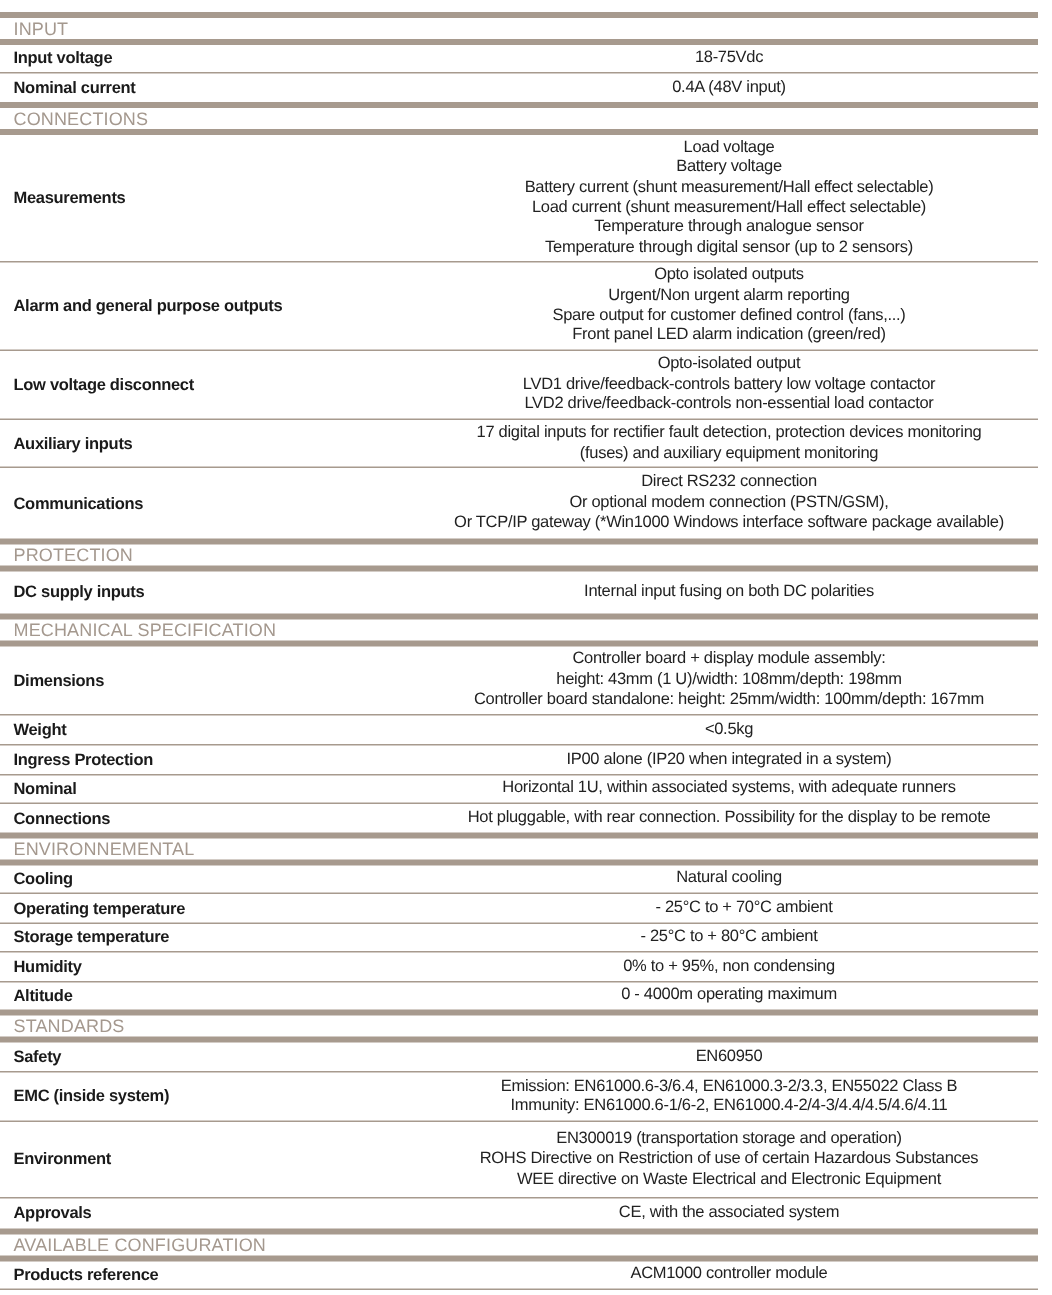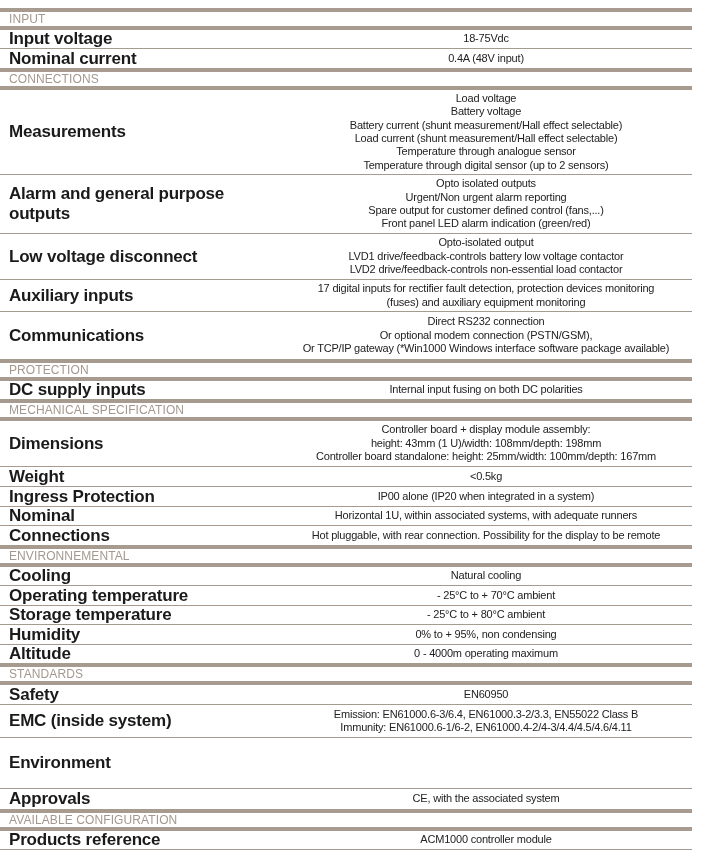--- a/index.html
+++ b/index.html
@@ -4,21 +4,21 @@
 <style>
   html, body { margin:0; padding:0; background:#ffffff; }
   body { width:701px; height:863px; position:relative; overflow:hidden;
          font-family:"Liberation Sans", sans-serif; }
   .table { position:absolute; left:0; top:8px; width:692px; }
   .bar { height:4px; background:#a79a8e; }
   .section { height:14px; line-height:14px; padding-left:9px; font-size:12px;
              color:#a4988e; letter-spacing:0.1px; }
   .row { display:flex; align-items:center; border-bottom:1px solid #a79a8e; }
   .row.last { border-bottom:none; }
-  .label { width:280px; padding-left:9px; box-sizing:border-box; font-size:17px;
+  .label { width:280px; padding-left:9px; box-sizing:border-box; font-size:11px;
            font-weight:bold; color:#1a1a1a; letter-spacing:-0.2px; }
   .value { flex:1; text-align:center; font-size:11px; color:#222; line-height:13.4px;
            letter-spacing:-0.2px; padding:14px 0; }
   .value div { white-space:nowrap; }
 </style>
 </head>
 <body>
 
 <div class="table" id="spec-table">
     <div class="bar"></div>
@@ -78,21 +78,21 @@
       <div class="label">Communications</div>
       <div class="value">
         <div>Direct RS232 connection</div>
         <div>Or optional modem connection (PSTN/GSM),</div>
         <div>Or TCP/IP gateway (*Win1000 Windows interface software package available)</div>
       </div>
     </div>
     <div class="bar"></div>
     <div class="section">PROTECTION</div>
     <div class="bar"></div>
-    <div class="row last" style="height: 18px;">
+    <div class="row last" style="height: 28px;">
       <div class="label">DC supply inputs</div>
       <div class="value">
         <div>Internal input fusing on both DC polarities</div>
       </div>
     </div>
     <div class="bar"></div>
     <div class="section">MECHANICAL SPECIFICATION</div>
     <div class="bar"></div>
     <div class="row" style="height: 45px;">
       <div class="label">Dimensions</div>
@@ -170,20 +170,25 @@
     </div>
     <div class="row" style="height: 32px;">
       <div class="label">EMC (inside system)</div>
       <div class="value">
         <div>Emission: EN61000.6-3/6.4, EN61000.3-2/3.3, EN55022 Class B</div>
         <div>Immunity: EN61000.6-1/6-2, EN61000.4-2/4-3/4.4/4.5/4.6/4.11</div>
       </div>
     </div>
     <div class="row" style="height: 50px;">
       <div class="label">Environment</div>
+      <div class="value">
+        <div>EN300019 (transportation storage and operation)</div>
+        <div>ROHS Directive on Restriction of use of certain Hazardous Substances</div>
+        <div>WEE directive on Waste Electrical and Electronic Equipment</div>
+      </div>
     </div>
     <div class="row last" style="height: 20px;">
       <div class="label">Approvals</div>
       <div class="value">
         <div>CE, with the associated system</div>
       </div>
     </div>
     <div class="bar"></div>
     <div class="section">AVAILABLE CONFIGURATION</div>
     <div class="bar"></div>

